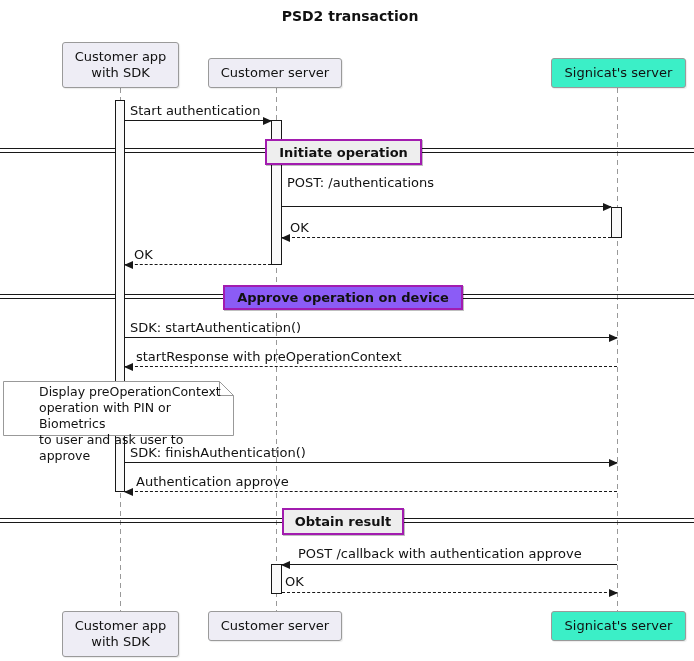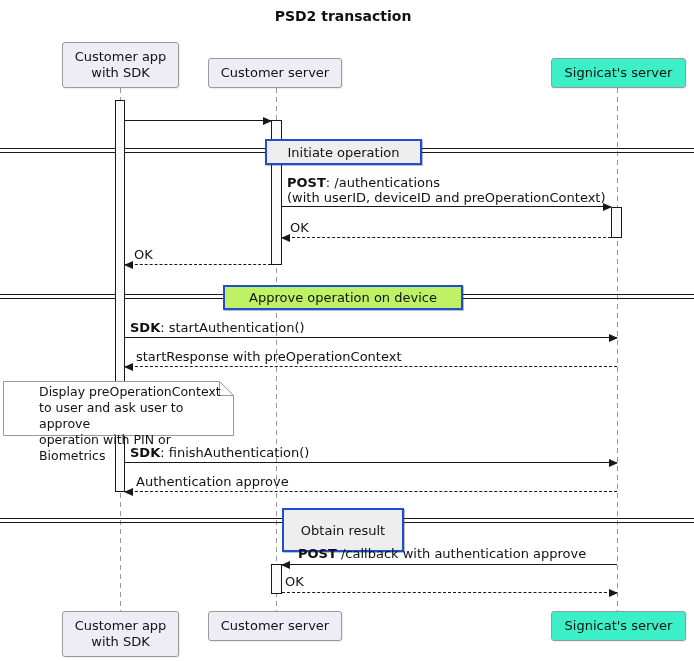--- a/index.html
+++ b/index.html
@@ -1,37 +1,37 @@
 <!DOCTYPE html>
 <html><head>
 <meta charset="utf-8">
 <style>
   html,body{margin:0;padding:0;background:#fff;}
   .canvas{position:relative;width:694px;height:661px;background:#ffffff;
           font-family:"DejaVu Sans","Liberation Sans",sans-serif;color:#111;overflow:hidden;}
-  .title{position:absolute;left:0;top:8px;width:686px;text-align:center;
+  .title{position:absolute;left:7px;top:8px;width:686px;text-align:center;
          font-weight:bold;font-size:14px;z-index:2;}
   .participant{position:absolute;box-sizing:border-box;border:1px solid #9a9a9a;border-radius:3px;
           display:flex;flex-direction:column;align-items:center;justify-content:center;
           font-size:13px;line-height:16px;text-align:center;z-index:6;box-shadow:1px 1px 1px rgba(0,0,0,0.08);}
   .lifeline{position:absolute;width:1px;top:88px;height:523px;z-index:1;
           background:repeating-linear-gradient(to bottom,#999 0,#999 5px,transparent 5px,transparent 9px);}
   .divline{position:absolute;left:0;width:694px;height:3px;box-sizing:content-box;
           border-top:1px solid #181818;border-bottom:1px solid #181818;z-index:2;}
   .activation{position:absolute;background:#fafafa;border:1px solid #181818;box-sizing:border-box;z-index:3;}
-  .divlabel{position:absolute;border:2px solid #1d4ed8;box-sizing:border-box;
+  .divlabel{position:absolute;border:2px solid #a21caf;box-sizing:border-box;
           display:flex;align-items:center;justify-content:center;
-          font-weight:normal;font-size:13px;z-index:4;box-shadow:1px 1px 0 rgba(0,0,0,0.25);}
+          font-weight:bold;font-size:13px;z-index:4;box-shadow:1px 1px 0 rgba(0,0,0,0.25);}
   .arrow{position:absolute;height:0;border-top:1px solid #181818;z-index:4;}
   .arrow.ret{border-top-style:dashed;}
   .head{position:absolute;width:0;height:0;border-top:4px solid transparent;border-bottom:4px solid transparent;top:-4.5px;}
   .head.r{right:-1px;border-left:9px solid #181818;}
   .head.l{left:-1px;border-right:9px solid #181818;}
   .mlabel{position:absolute;font-size:13px;line-height:15px;white-space:nowrap;z-index:5;}
-  .mlabel b{font-weight:bold;}
+  .mlabel b{font-weight:normal;}
   .note{position:absolute;left:3px;top:381px;width:231px;height:55px;z-index:7;
         font-size:12.5px;line-height:16px;}
   .note svg{position:absolute;left:0;top:0;}
   .note .ntext{position:absolute;left:8px;top:3px;margin-left:28px;}
 </style>
 </head>
 <body>
 
 <div class="canvas">
 
@@ -46,24 +46,24 @@
   <div class="divline" style="top:518px;"></div>
 
   <div class="activation" style="left:115px;top:100px;width:10px;height:392px;"></div>
   <div class="activation" style="left:271px;top:120px;width:11px;height:145px;"></div>
   <div class="activation" style="left:611px;top:207px;width:11px;height:31px;"></div>
   <div class="activation" style="left:271px;top:564px;width:11px;height:30px;"></div>
 
   <div class="divlabel" style="left: 265px; top: 139px; width: 157px; height: 26px; background: rgb(238, 238, 238);">
     <span>Initiate operation</span>
   </div>
-  <div class="divlabel" style="left: 223px; top: 285px; width: 240px; height: 25px; background: #bef264;">
+  <div class="divlabel" style="left: 223px; top: 285px; width: 240px; height: 25px; background: #8b5cf6;">
     <span>Approve operation on device</span>
   </div>
-  <div class="divlabel" style="left: 282px; top: 508px; width: 122px; height: 44px; background: rgb(238, 238, 238);">
+  <div class="divlabel" style="left: 282px; top: 508px; width: 122px; height: 27px; background: rgb(238, 238, 238);">
     <span>Obtain result</span>
   </div>
 
   <div class="arrow" style="left:125px;top:120px;width:146px;">
       <i class="head r"></i>
     </div>
   <div class="arrow" style="left:282px;top:206px;width:329px;">
       <i class="head r"></i>
     </div>
   <div class="arrow ret" style="left:282px;top:237px;width:329px;">
@@ -84,40 +84,40 @@
   <div class="arrow ret" style="left:125px;top:491px;width:492px;">
       <i class="head l"></i>
     </div>
   <div class="arrow" style="left:282px;top:564px;width:335px;">
       <i class="head l"></i>
     </div>
   <div class="arrow ret" style="left:282px;top:592px;width:335px;">
       <i class="head r"></i>
     </div>
 
+  <div class="mlabel" style="left:130px;top:103px;"><span>Start authentication</span></div>
   <div class="mlabel" style="left:287px;top:175px;"><b>POST</b><span>: /authentications</span></div>
-  <div class="mlabel" style="left:287px;top:190px;"><span>(with userID, deviceID and preOperationContext)</span></div>
   <div class="mlabel" style="left:290px;top:220px;"><span>OK</span></div>
   <div class="mlabel" style="left:134px;top:247px;"><span>OK</span></div>
   <div class="mlabel" style="left:136px;top:349px;"><span>startResponse with preOperationContext</span></div>
   <div class="mlabel" style="left:130px;top:320px;"><b>SDK</b><span>: startAuthentication()</span></div>
   <div class="mlabel" style="left:130px;top:445px;"><b>SDK</b><span>: finishAuthentication()</span></div>
   <div class="mlabel" style="left:136px;top:474px;"><span>Authentication approve</span></div>
   <div class="mlabel" style="left:298px;top:546px;"><b>POST</b><span> /callback with authentication approve</span></div>
   <div class="mlabel" style="left:285px;top:574px;"><span>OK</span></div>
 
   <div class="note">
     <svg width="231" height="55">
       <path d="M0.5,0.5 H216.5 L230.5,14.5 V54.5 H0.5 Z" fill="#ffffff" stroke="#999999"></path>
       <path d="M216.5,0.5 V14.5 H230.5" fill="none" stroke="#999999"></path>
     </svg>
     <div class="ntext">
       <div>Display preOperationContext</div>
+      <div>operation with PIN or Biometrics</div>
       <div>to user and ask user to approve</div>
-      <div>operation with PIN or Biometrics</div>
     </div>
   </div>
 
   <div class="participant" style="left: 62px; top: 42px; width: 117px; height: 46px; background: rgb(238, 237, 245);">
     <span>Customer app</span>
     <span>with SDK</span>
   </div>
   <div class="participant" style="left: 208px; top: 58px; width: 134px; height: 30px; background: rgb(238, 237, 245);">
     <span>Customer server</span>
   </div>

